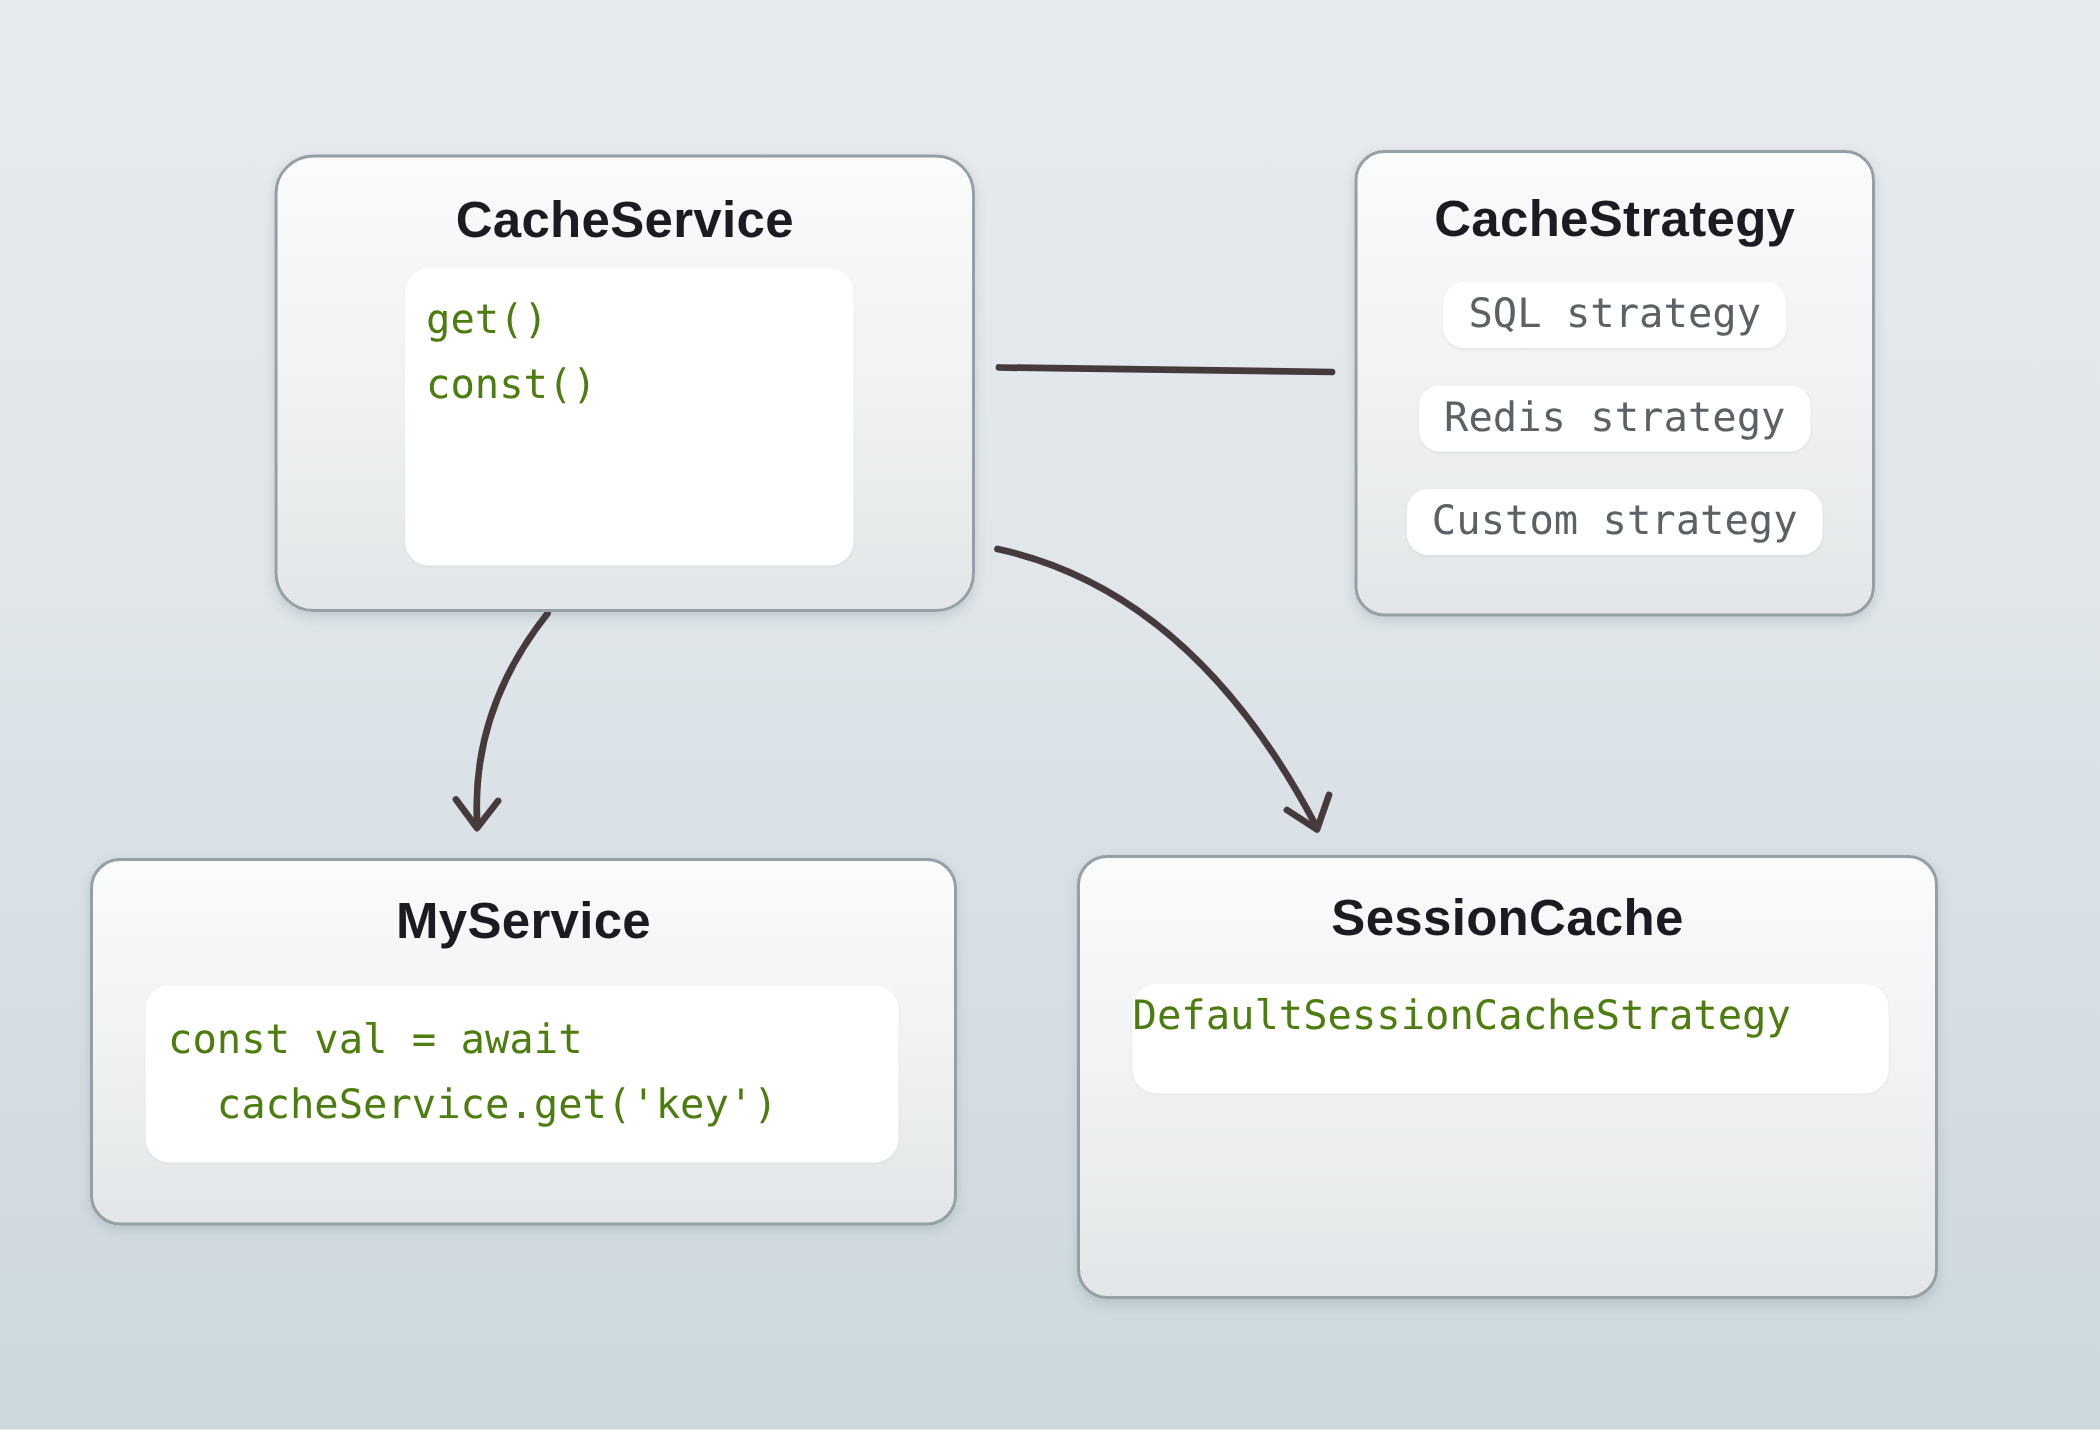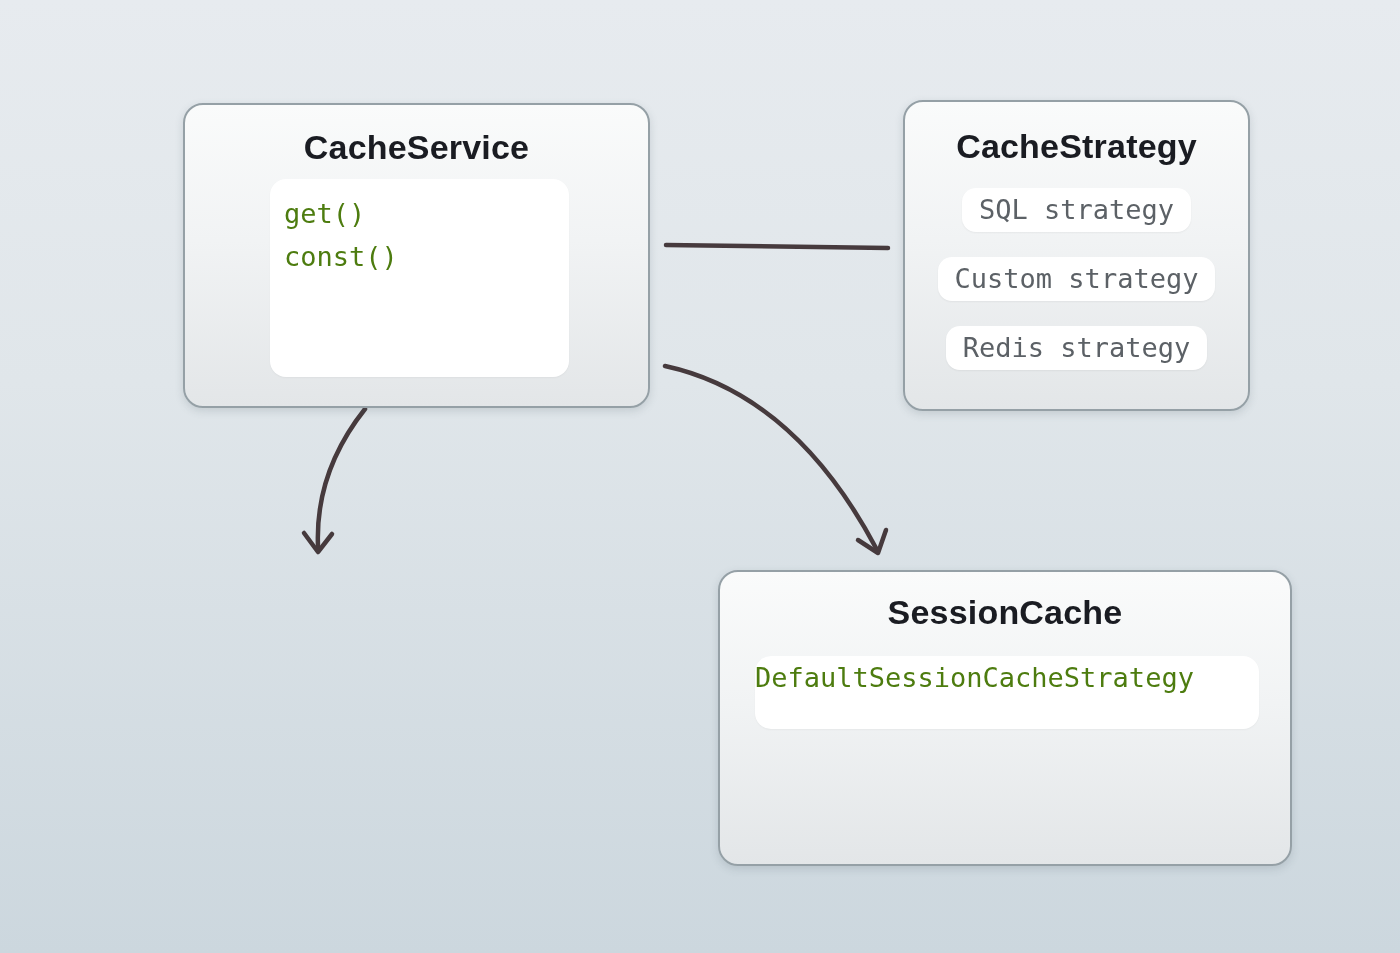--- a/index.html
+++ b/index.html
@@ -43,21 +43,21 @@
     box-sizing: border-box;
     box-shadow: 0 1px 2px rgba(0,0,0,0.04);
   }
   .code-line {
     font-family: "DejaVu Sans Mono", "Liberation Mono", monospace;
     font-size: 27px;
     line-height: 43px;
     color: #4d7c0f;
     white-space: pre;
   }
-  #card-cache-service { left: 183px; top: 103px; width: 467px; height: 305px; }
+  #card-cache-service { left: 183px; top: 103px; width: 467px; height: 305px; border-radius: 26px; }
   #cs-title { top: 22px; }
   #cs-panel { left: 85px; top: 74px; width: 299px; height: 198px; padding: 13px 0 0 14px; }
 
   #card-cache-strategy { left: 903px; top: 100px; width: 347px; height: 311px; }
   #cst-title { top: 24px; }
   .pill-column {
     position: absolute;
     top: 86px; left: 0; width: 100%;
     display: flex; flex-direction: column; align-items: center;
     gap: 25px;
@@ -102,25 +102,32 @@
     <div class="code-panel" id="cs-panel">
       <div class="code-line">get()</div>
       <div class="code-line">const()</div>
     </div>
   </div>
 
   <div class="card" id="card-cache-strategy">
     <div class="card-title" id="cst-title">CacheStrategy</div>
     <div class="pill-column">
       <div class="pill">SQL strategy</div>
+      <div class="pill">Redis strategy</div>
       <div class="pill">Custom strategy</div>
-      <div class="pill">Redis strategy</div>
     </div>
   </div>
 
+  <div class="card" id="card-my-service">
+    <div class="card-title" id="ms-title">MyService</div>
+    <div class="code-panel" id="ms-panel">
+      <div class="code-line">const val = await</div>
+      <div class="code-line">  cacheService.get('key')</div>
+    </div>
+  </div>
 
   <div class="card" id="card-session-cache">
     <div class="card-title" id="sc-title">SessionCache</div>
     <div class="code-panel" id="sc-panel">
       <div class="code-line">DefaultSessionCacheStrategy</div>
     </div>
   </div>
 
 </div>
 

